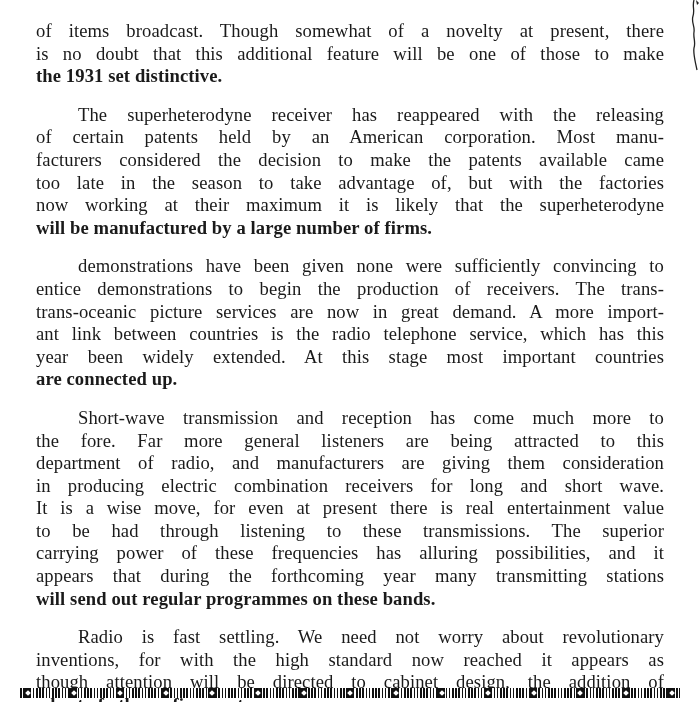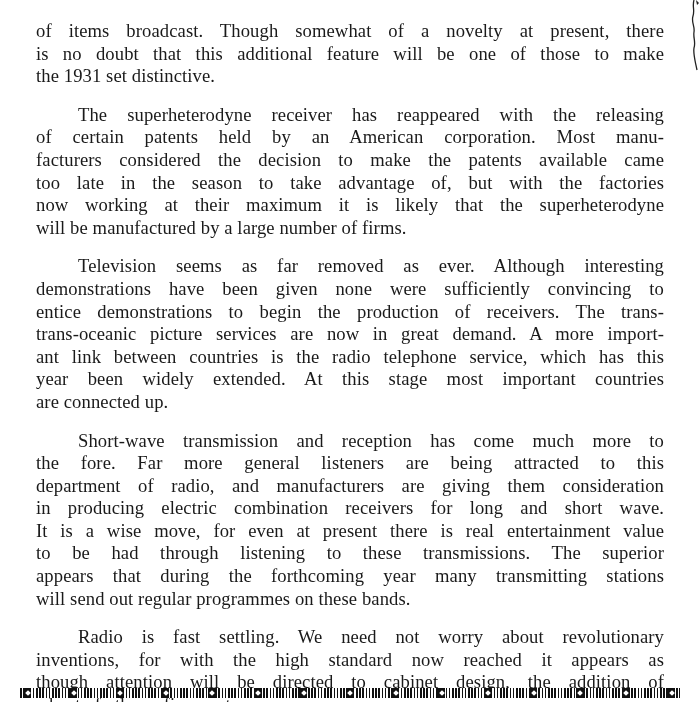--- a/index.html
+++ b/index.html
@@ -34,20 +34,21 @@
   }
   .line {
     display: block;
     text-align: justify;
     text-align-last: justify;
     white-space: nowrap;
     overflow: visible;
   }
   .line.last {
     text-align-last: left;
+    font-weight: bold;
   }
   .torn-edge {
     position: absolute;
     right: 0px;
     top: 0;
     width: 12px;
     height: 72px;
   }
   .border-strip {
     position: absolute;
@@ -86,35 +87,35 @@
   </div>
   <div class="para indent">
     <span class="line">The superheterodyne receiver has reappeared with the releasing</span>
     <span class="line">of certain patents held by an American corporation.   Most manu-</span>
     <span class="line">facturers considered the decision to make the patents available came</span>
     <span class="line">too late in the season to take advantage of, but with the factories</span>
     <span class="line">now working at their maximum it is likely that the superheterodyne</span>
     <span class="line last">will be manufactured by a large number of firms.</span>
   </div>
   <div class="para indent">
-    <span class="line">Television seems as far removed as ever.  Although interesting</span>
     <span class="line">demonstrations have been given none were sufficiently convincing to</span>
     <span class="line">entice demonstrations to begin the production of receivers.  The trans-</span>
     <span class="line">trans-oceanic picture services are now in great demand.  A more import-</span>
     <span class="line">ant link between countries is the radio telephone service, which has this</span>
     <span class="line">year been widely extended.  At this stage most important countries</span>
     <span class="line last">are connected up.</span>
   </div>
   <div class="para indent">
     <span class="line">Short-wave transmission and reception has come much more to</span>
     <span class="line">the fore.  Far more general listeners are being attracted to this</span>
     <span class="line">department of radio, and manufacturers are giving them consideration</span>
     <span class="line">in producing electric combination receivers for long and short wave.</span>
     <span class="line">It is a wise move, for even at present there is real entertainment value</span>
     <span class="line">to be had through listening to these transmissions.  The superior</span>
+    <span class="line">carrying power of these frequencies has alluring possibilities, and it</span>
     <span class="line">appears that during the forthcoming year many transmitting stations</span>
     <span class="line last">will send out regular programmes on these bands.</span>
   </div>
   <div class="para indent">
     <span class="line">Radio is fast settling.  We need not worry about revolutionary</span>
     <span class="line">inventions, for with the high standard now reached it appears as</span>
     <span class="line">though attention will be directed to cabinet design, the addition of</span>
     <span class="line last">a host of other refinements.</span>
   </div>
 </div>

